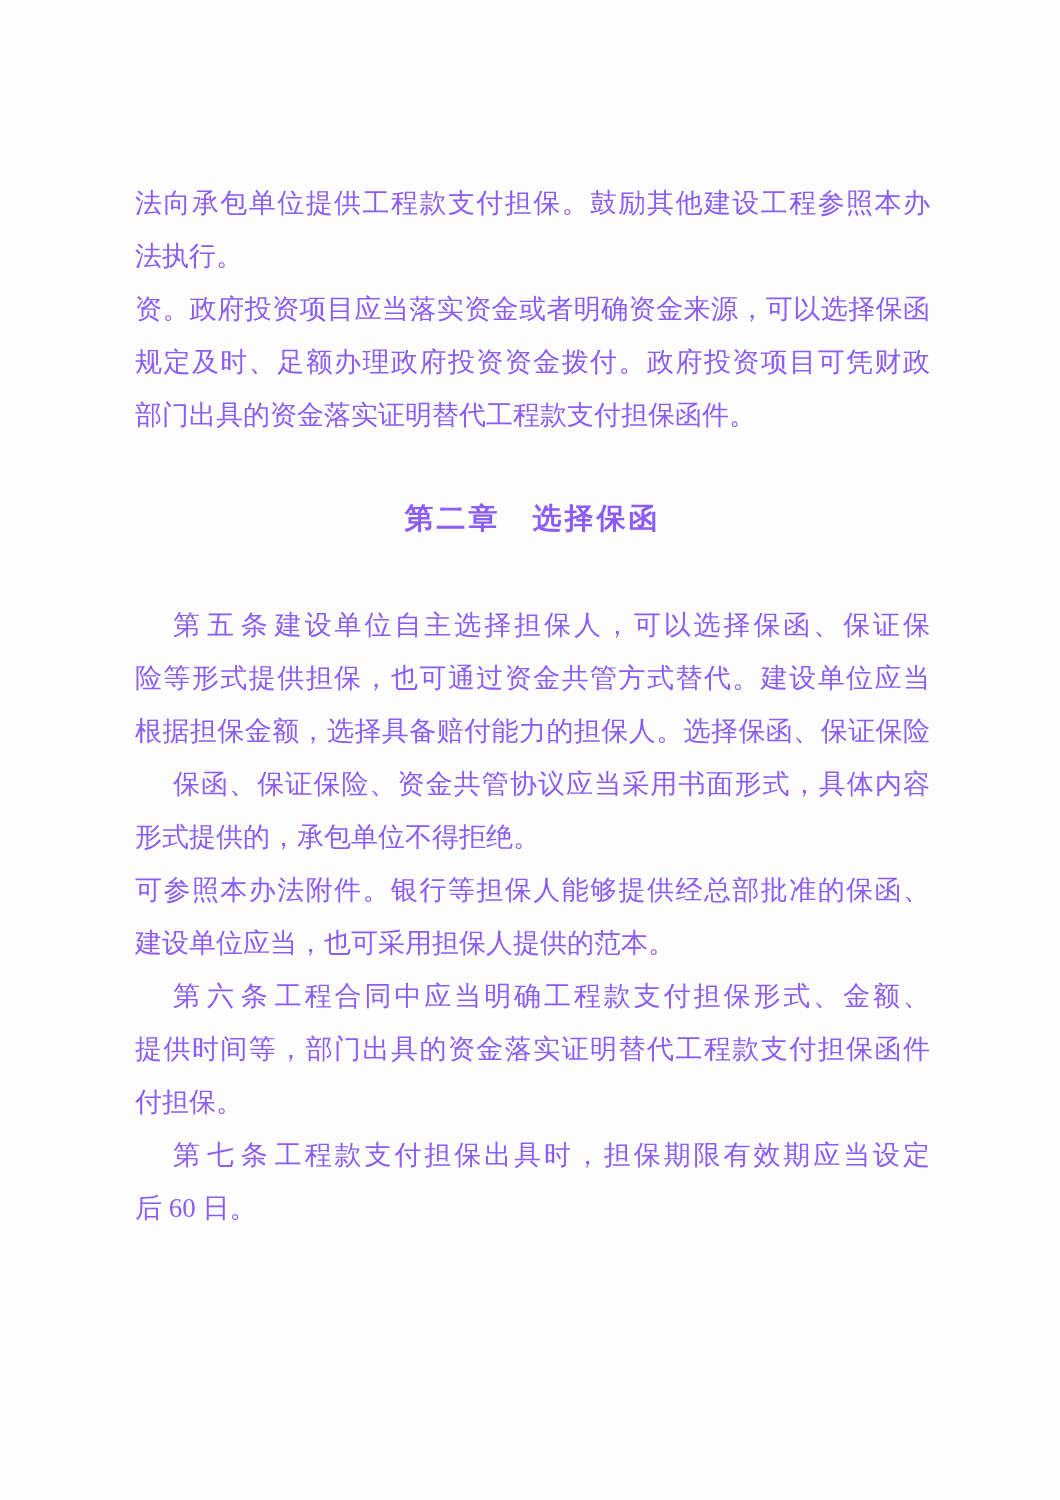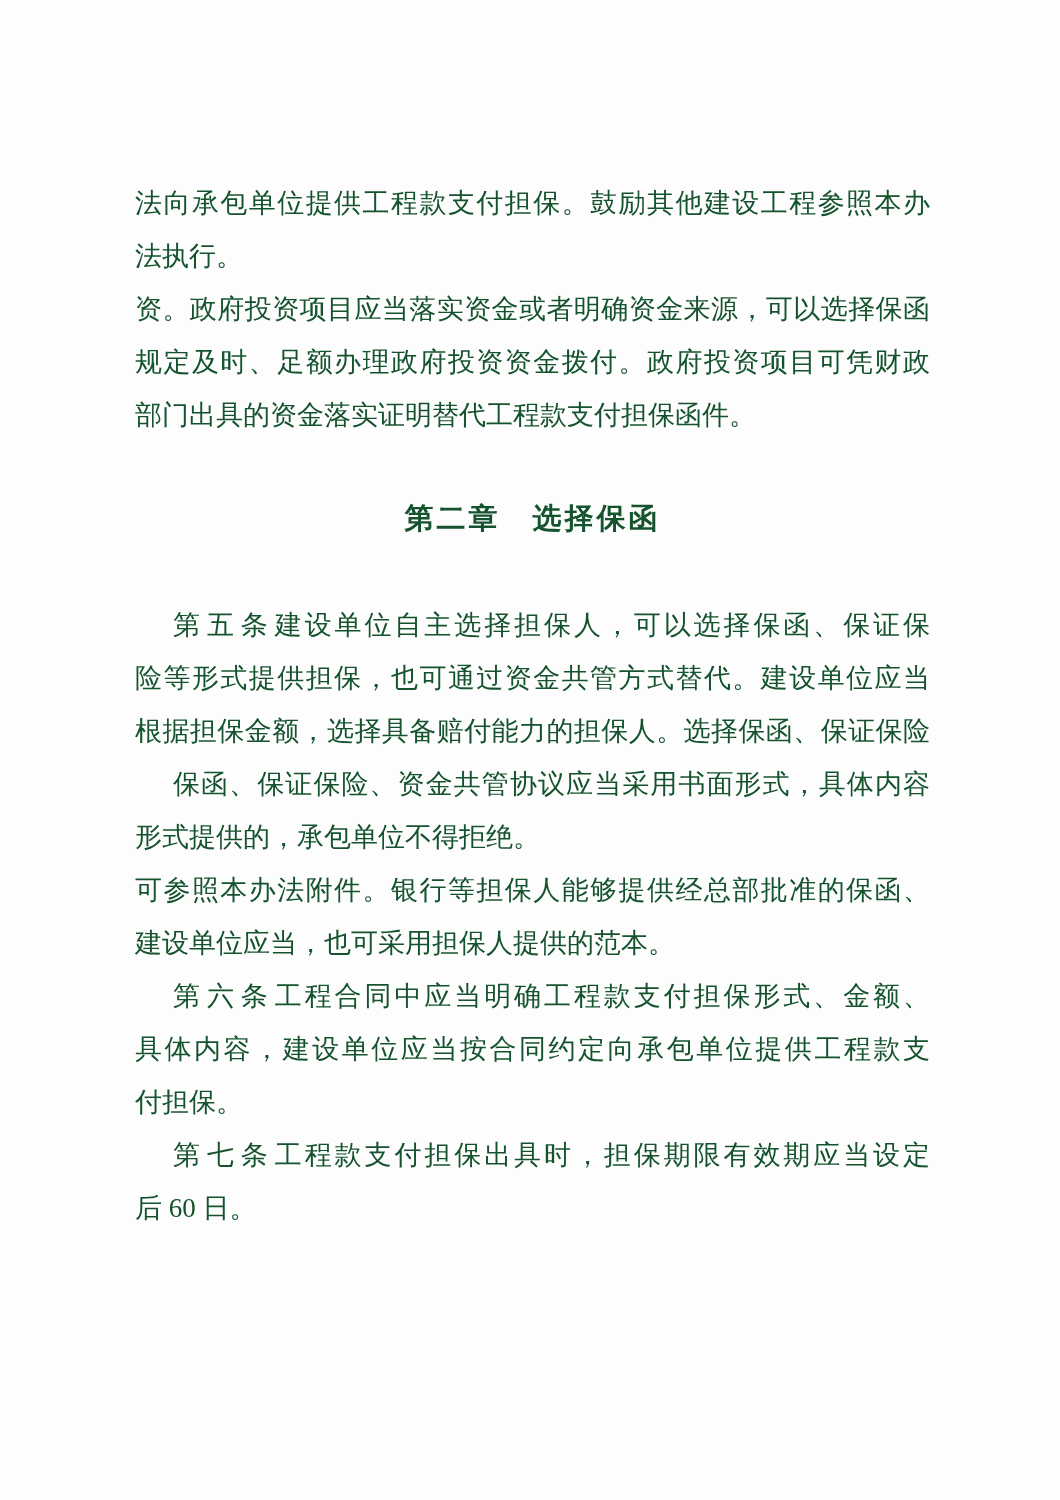--- a/index.html
+++ b/index.html
@@ -11,21 +11,21 @@
     height: 1500px;
     background: #fdfdfd;
     overflow: hidden;
     font-family: "Liberation Serif", "DejaVu Serif", serif;
   }
   .page {
     box-sizing: border-box;
     width: 1060px;
     height: 1500px;
     padding: 177px 130px 8px 135px;
-    color: #14532d;
+    color: #8b5cf6;
   }
   .line {
     margin: 0;
     height: 53px;
     line-height: 53px;
     font-size: 27px;
     white-space: nowrap;
     text-align: justify;
     text-align-last: justify;
     text-justify: inter-character;
@@ -72,19 +72,19 @@
   <p class="line indent"><span class="article-label">第五条</span><span>建设单位自主选择担保人，可以选择保函、保证保</span></p>
   <p class="line">险等形式提供担保，也可通过资金共管方式替代。建设单位应当</p>
   <p class="line">根据担保金额，选择具备赔付能力的担保人。选择保函、保证保险</p>
   <p class="line indent">保函、保证保险、资金共管协议应当采用书面形式，具体内容</p>
 
   <p class="line end">形式提供的，承包单位不得拒绝。</p>
   <p class="line">可参照本办法附件。银行等担保人能够提供经总部批准的保函、</p>
   <p class="line end">建设单位应当，也可采用担保人提供的范本。</p>
 
   <p class="line indent"><span class="article-label">第六条</span><span>工程合同中应当明确工程款支付担保形式、金额、</span></p>
-  <p class="line">具体内容，建设单位应当按合同约定向承包单位提供工程款支</p>
+  <p class="line">提供时间等，部门出具的资金落实证明替代工程款支付担保函件</p>
   <p class="line end">付担保。</p>
 
   <p class="line indent"><span class="article-label">第七条</span><span>工程款支付担保出具时，担保期限有效期应当设定</span></p>
   <p class="line end">后 60 日。</p>
 
 </div>
 
 </body></html>

